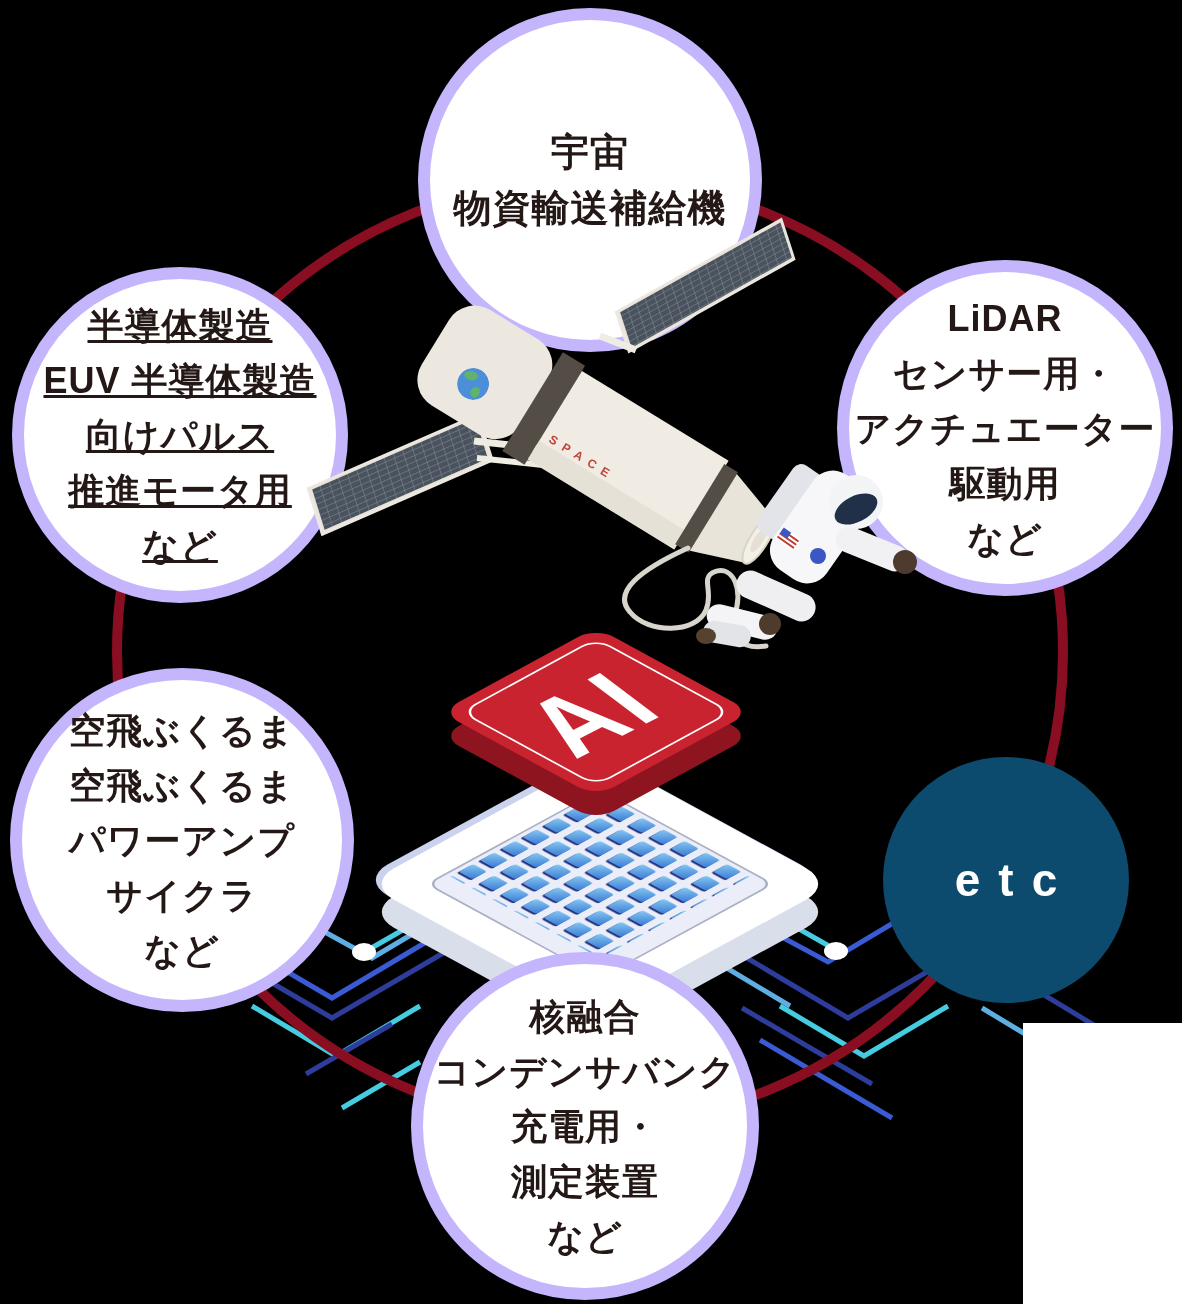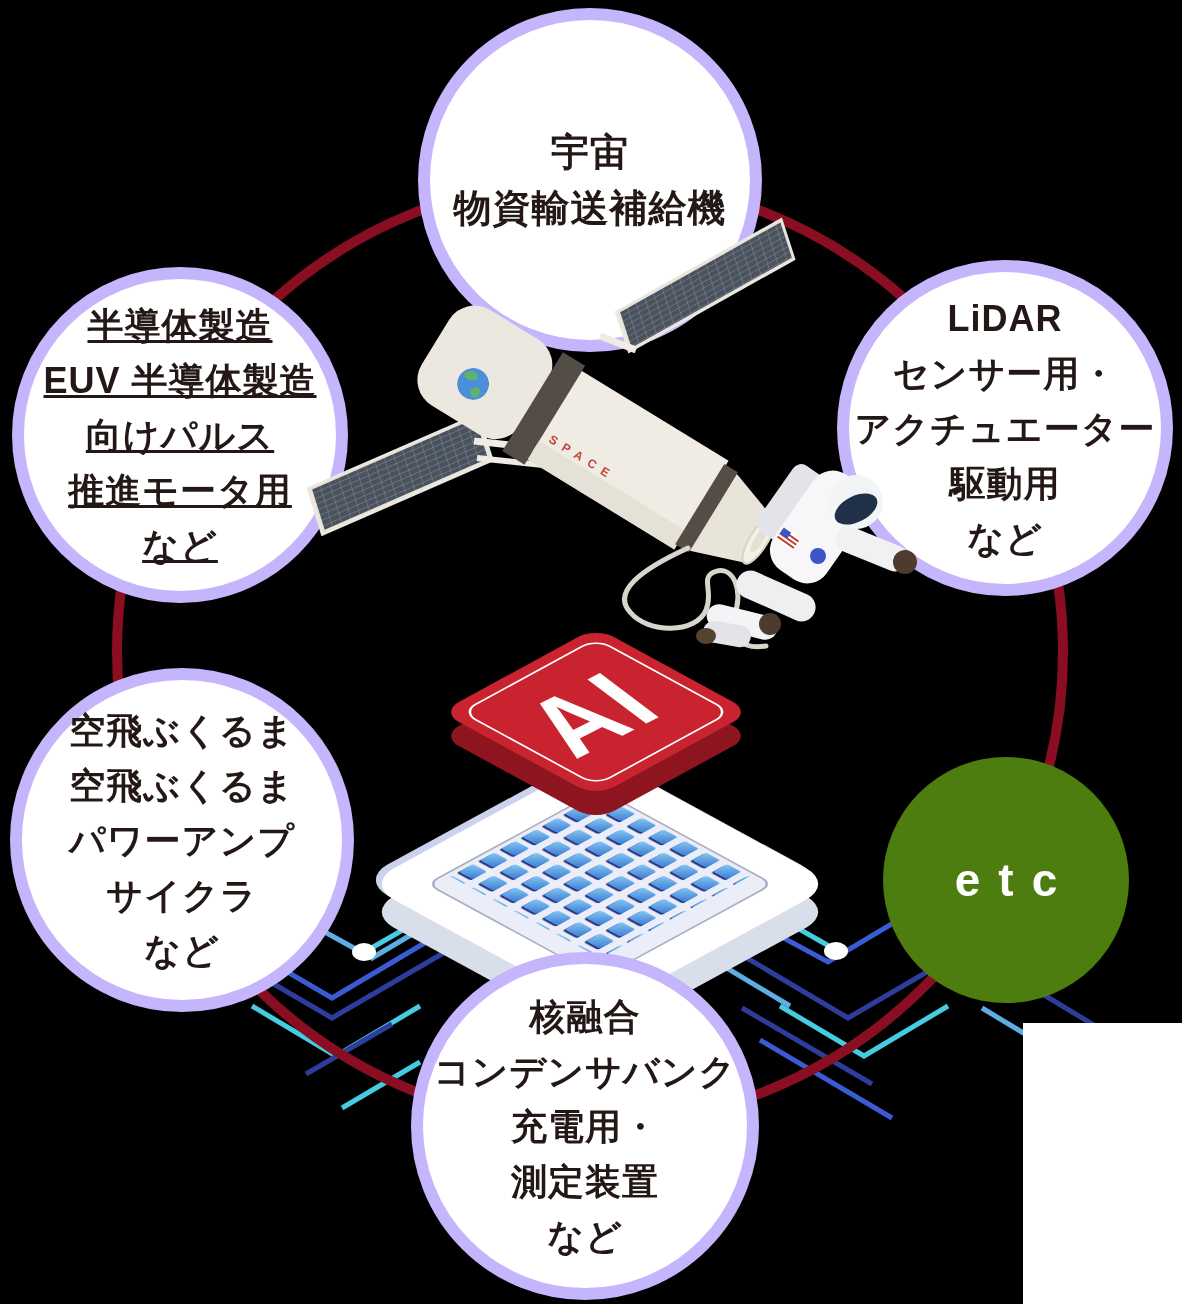--- a/index.html
+++ b/index.html
@@ -5,21 +5,21 @@
   html,body{margin:0;padding:0;background:#000;}
   #stage{position:relative;width:1182px;height:1304px;background:#000;overflow:hidden;
          font-family:"Liberation Sans","DejaVu Sans",sans-serif;}
   #stage svg{position:absolute;left:0;top:0;}
   .circle{position:absolute;box-sizing:border-box;border-radius:50%;
           background:#fff;border:12px solid #c4b5fd;
           display:flex;flex-direction:column;align-items:center;justify-content:center;
           text-align:center;color:#231815;font-weight:700;z-index:3;}
   .circle .ln{display:block;white-space:nowrap;line-height:55px;font-size:36px;letter-spacing:1px;}
   .circle.top .ln{font-size:38px;line-height:56px;}
-  .etc-circle{position:absolute;box-sizing:border-box;border-radius:50%;background:#4d7c0f;
+  .etc-circle{position:absolute;box-sizing:border-box;border-radius:50%;background:#0c4a6e;
           display:flex;align-items:center;justify-content:center;z-index:3;}
   .etc-circle .etc-label{color:#fff;font-size:46px;font-weight:600;letter-spacing:18px;padding-left:18px;}
   .patch{position:absolute;background:#fff;z-index:6;}
   .layer-under{z-index:1;} .layer-over{z-index:4;}
 </style>
 </head>
 <body>
 
 <div id="stage">
 

